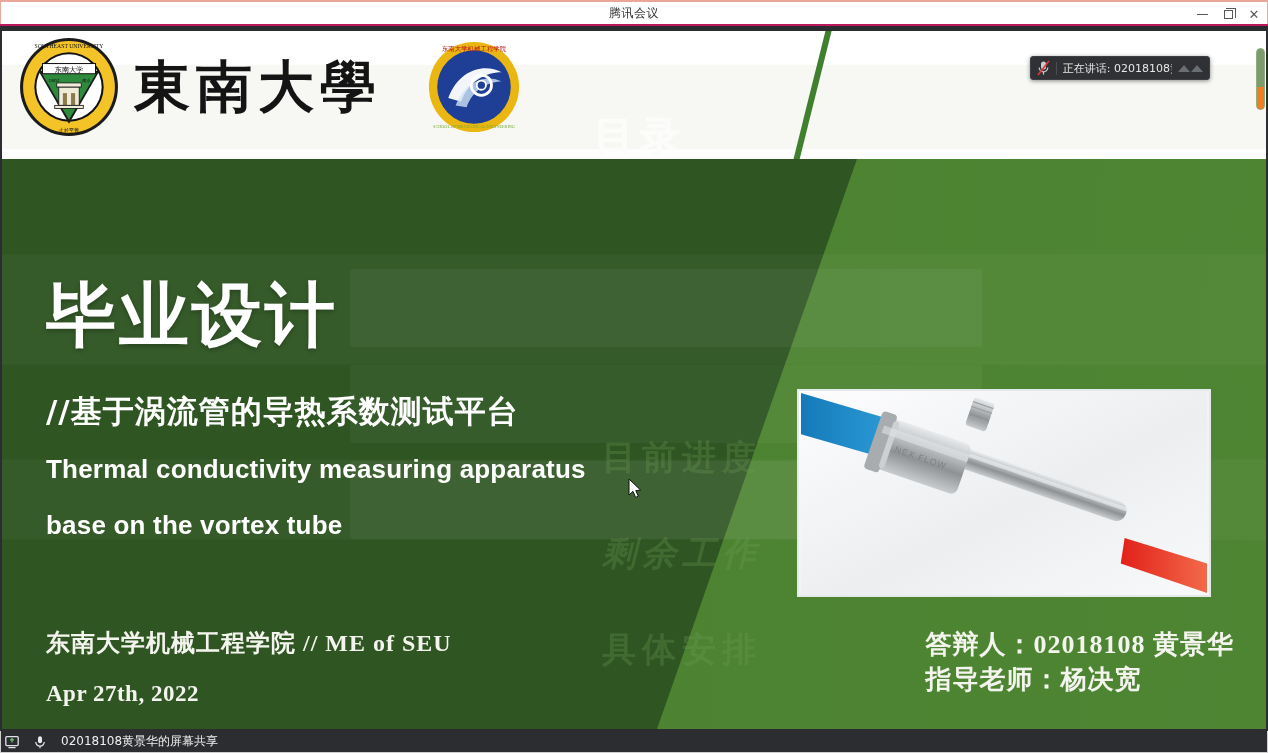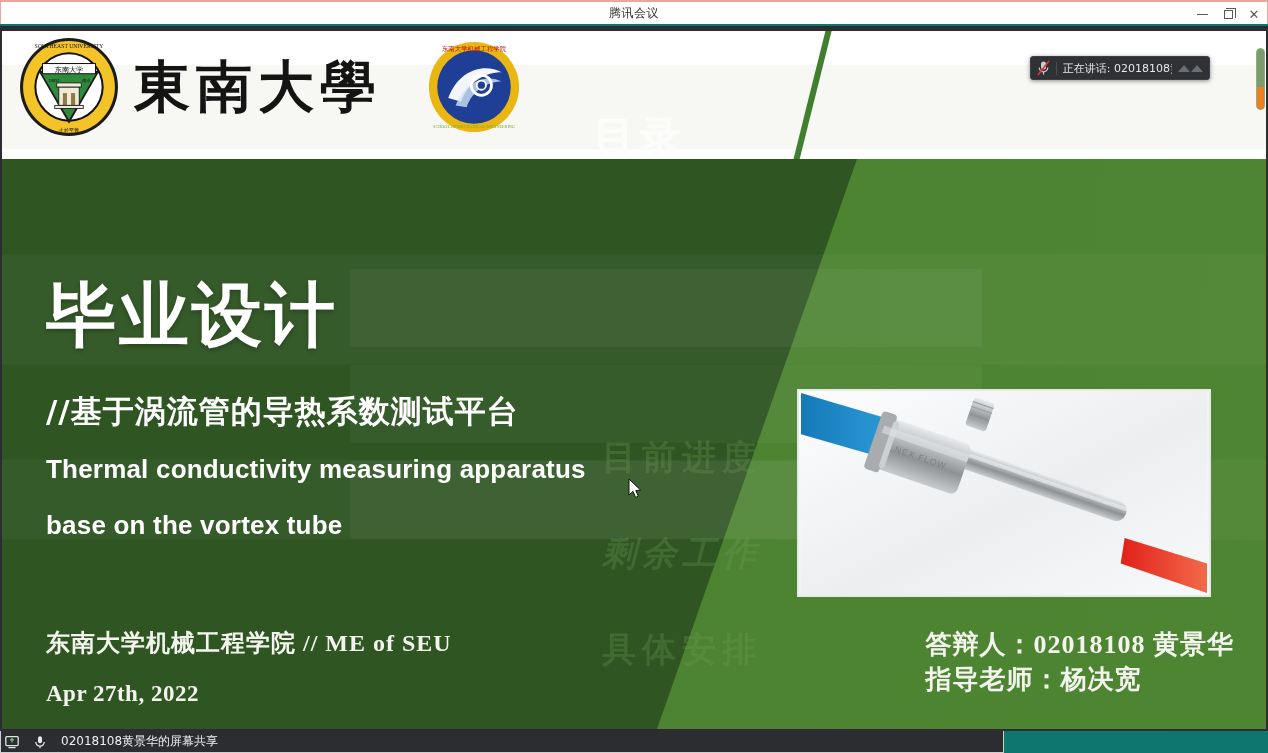--- a/index.html
+++ b/index.html
@@ -2,21 +2,21 @@
 <html><head>
 <meta charset="utf-8">
 <title>Tencent Meeting Screen Share</title>
 <style>
   * { margin:0; padding:0; box-sizing:border-box; }
   html,body {
     width:1268px; height:753px; overflow:hidden;
     background:#ffffff;
     font-family:"Liberation Sans", sans-serif;
   }
-  #app { position:relative; width:1268px; height:753px; background:#0f766e; }
+  #app { position:relative; width:1268px; height:753px; background:#be185d; }
 
   
   .titlebar{
     position:absolute; left:0; top:0; width:1268px; height:24px;
     background:#ffffff; border-top:2px solid #e9a79a;
     border-left:1px solid #e9a79a; border-right:1px solid #e9a79a;
     display:flex; align-items:center; justify-content:center;
   }
   .titlebar-title{
     font-size:12px; color:#333; letter-spacing:.5px;
@@ -164,21 +164,21 @@
   
   .vscroll{
     position:absolute; right:3px; top:22px; width:9px; height:62px;
     background:#7d9b6d; border-radius:5px; border:1px solid #8fae7f;
     overflow:hidden;
   }
   .vscroll .thumb{ position:absolute; left:0; bottom:0; width:100%; height:22px; background:#ef7f22; }
 
   
   .statusbar{
-    position:absolute; left:0; bottom:0; width:1004px; height:22px;
+    position:absolute; left:0; bottom:0; width:1268px; height:22px;
     background:#2b2d31; display:flex; align-items:center; padding-left:4px; gap:14px;
     border-left:1px solid #cfcfcf; border-right:1px solid #cfcfcf; border-bottom:1px solid #cfcfcf;
   }
   .sb-icon{ width:14px; height:14px; flex:0 0 auto; }
   .sb-text{
     font-size:12px; color:#f0f0f0; white-space:nowrap;
     font-family:"DejaVu Sans","Liberation Sans",sans-serif;
   }
 
   

